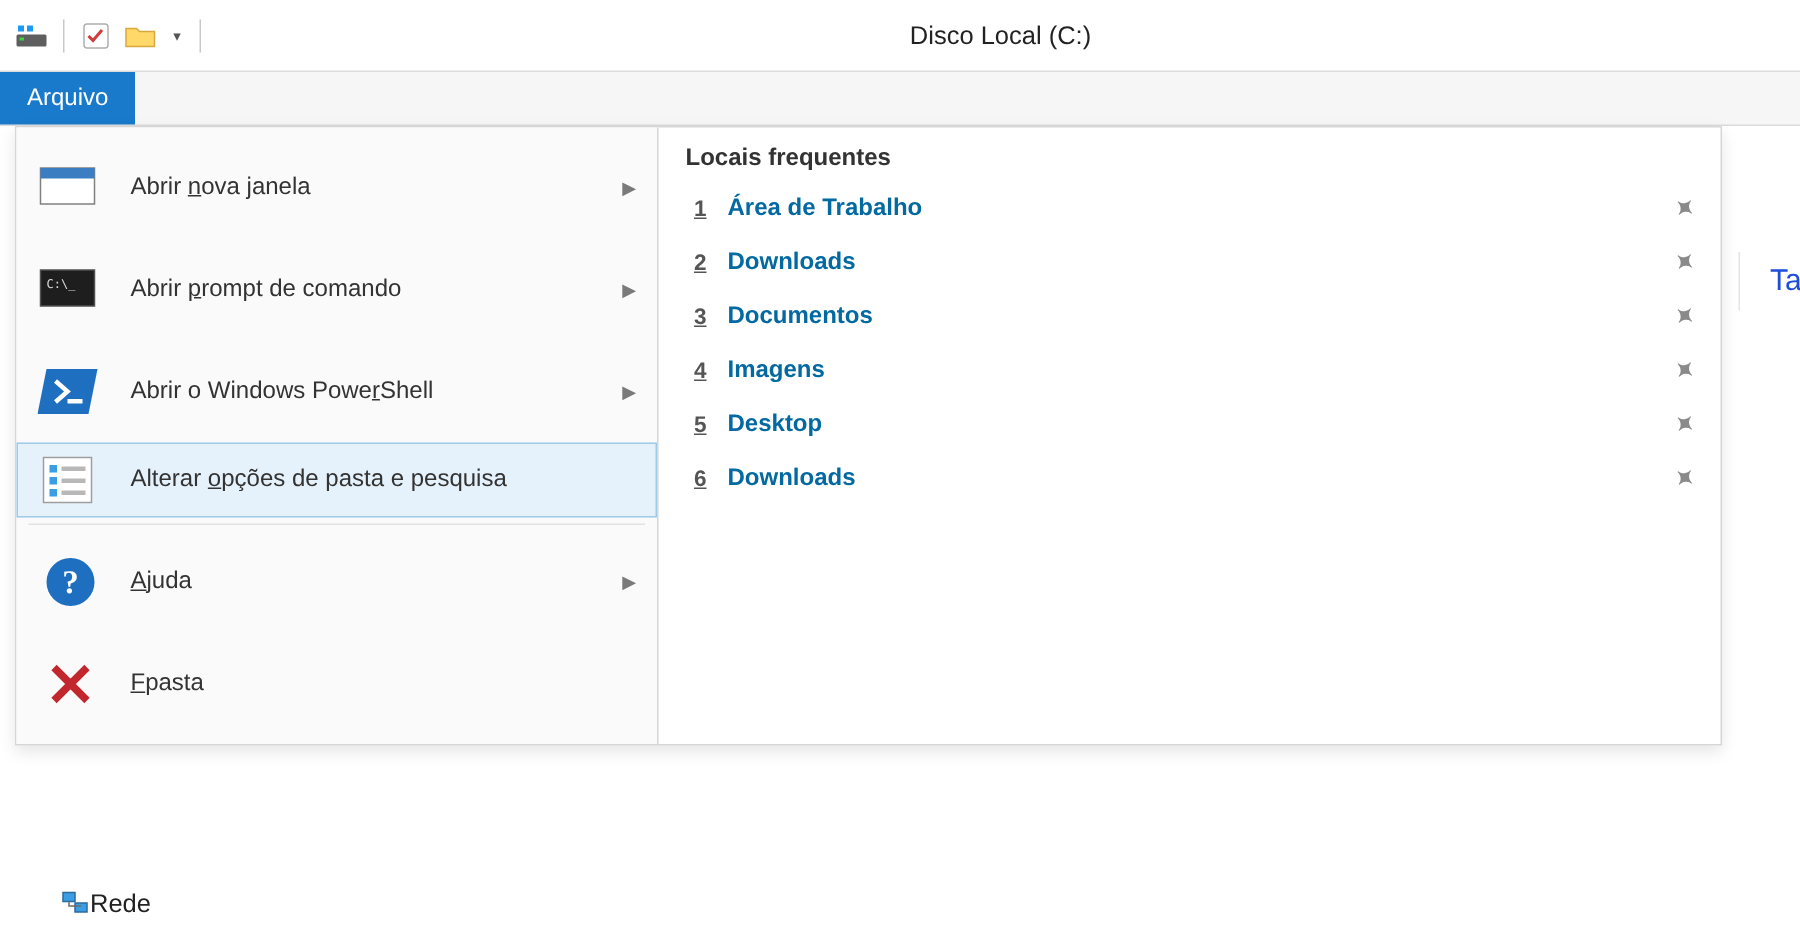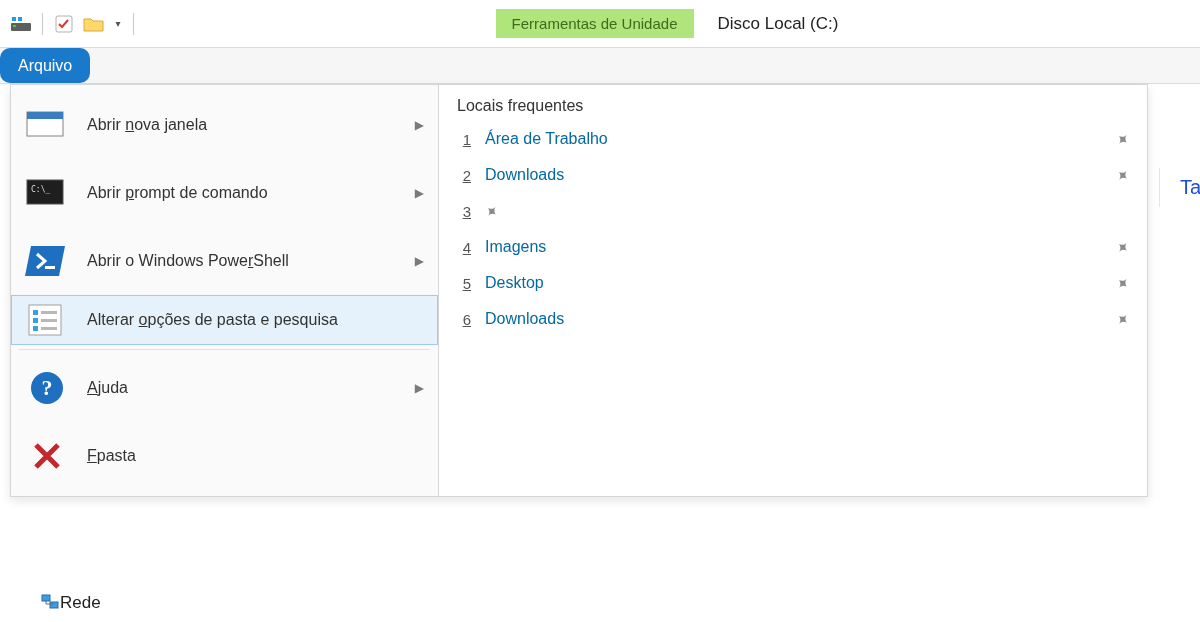--- a/index.html
+++ b/index.html
@@ -71,21 +71,20 @@
     display: flex;
     align-items: stretch;
   }
   .tab-active {
     background: #1979ca;
     color: #fff;
     padding: 0 18px;
     display: flex;
     align-items: center;
     font-size: 16px;
-    border-radius: 10px;
   }
 
   
   .file-panel {
     position: absolute;
     left: 10px;
     top: 84px;
     width: 1138px;
     display: flex;
     background: #fff;
@@ -129,20 +128,21 @@
   }
   .file-sep {
     height: 1px;
     background: #e2e2e2;
     margin: 4px 8px;
   }
 
   .file-right {
     flex: 1;
     padding: 12px 18px 16px 18px;
+    font-weight: bold;
   }
   .freq-header {
     font-size: 16px;
     color: #333;
     padding-bottom: 6px;
   }
   .freq-row {
     display: flex;
     align-items: center;
     height: 36px;
@@ -212,21 +212,20 @@
   </span>
   <span class="qat-icon">
     <svg width="22" height="18" viewBox="0 0 22 18">
       <path d="M1 4 h7 l2 2 h10 v10 h-19 z" fill="#ffd869" stroke="#d6a93e"></path>
     </svg>
   </span>
   <span class="qat-dropdown">▾</span>
   <span class="sep"></span>
 
   <div class="title-center">
-    <div class="context-tab">Ferramentas de Unidade</div>
     <div class="win-title">Disco Local (C:)</div>
   </div>
 </div>
 
 <div class="tab-row">
   <div class="tab-active">Arquivo</div>
 </div>
 
 <div class="body-hint-right">Tar</div>
 
@@ -326,20 +325,21 @@
       <span class="freq-label">Área de Trabalho</span>
       <span class="pin">✦</span>
     </div>
     <div class="freq-row">
       <span class="freq-num">2</span>
       <span class="freq-label">Downloads</span>
       <span class="pin">✦</span>
     </div>
     <div class="freq-row">
       <span class="freq-num">3</span>
+      <span class="freq-label">Documentos</span>
       <span class="pin">✦</span>
     </div>
     <div class="freq-row">
       <span class="freq-num">4</span>
       <span class="freq-label">Imagens</span>
       <span class="pin">✦</span>
     </div>
     <div class="freq-row">
       <span class="freq-num">5</span>
       <span class="freq-label">Desktop</span>

